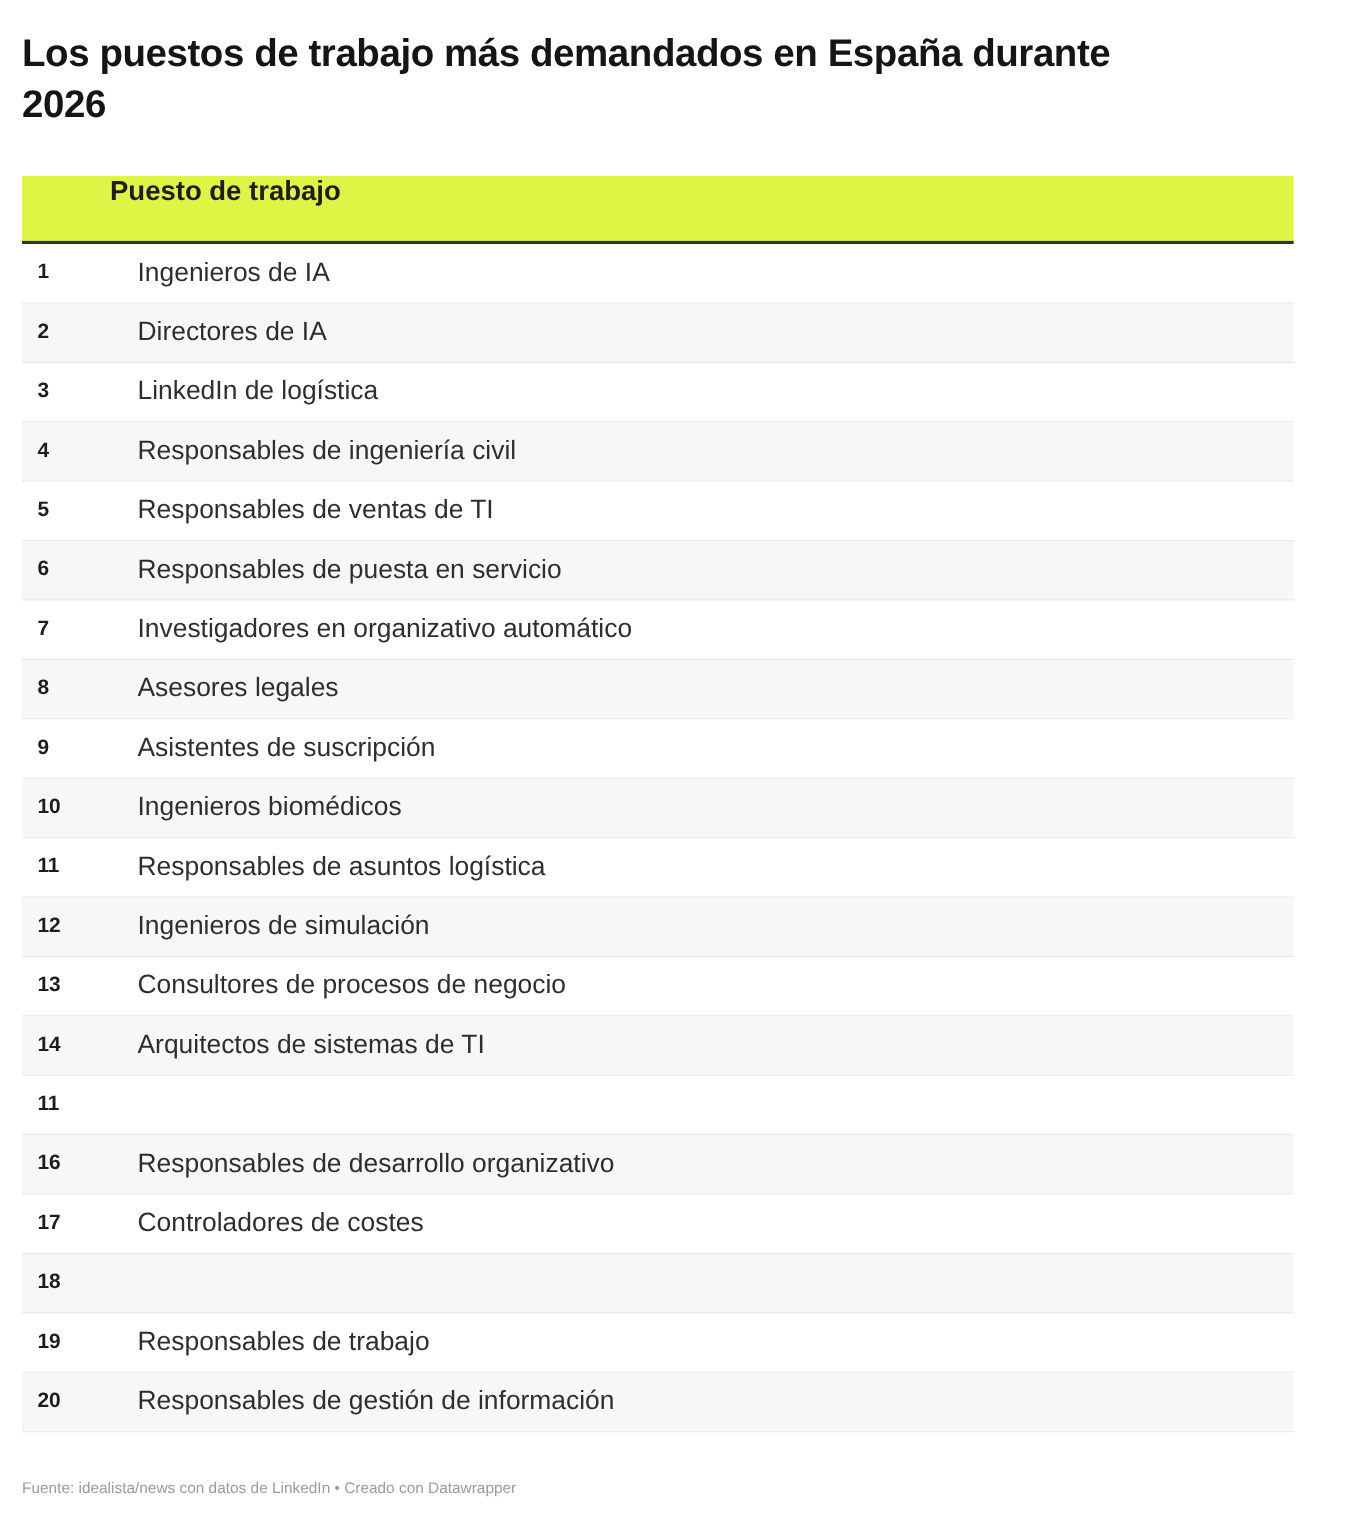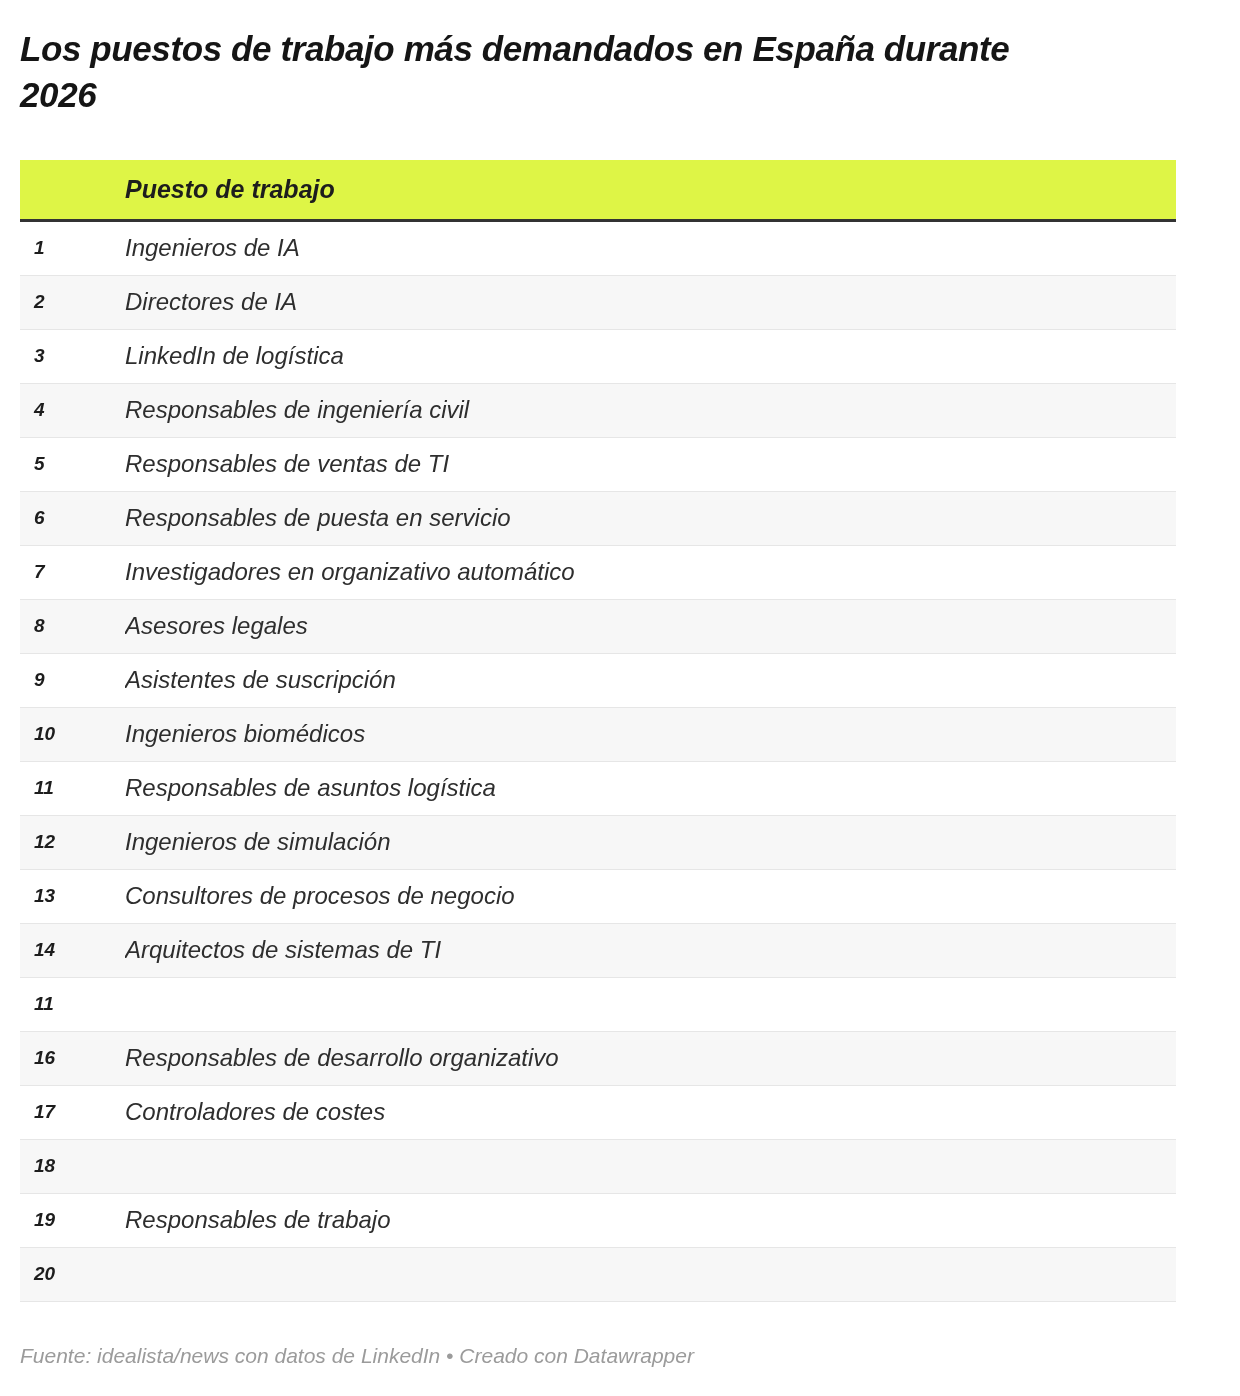--- a/index.html
+++ b/index.html
@@ -7,42 +7,41 @@
     padding: 0;
     background: #ffffff;
     font-family: "Liberation Sans", sans-serif;
   }
   .page {
     width: 1176px;
     height: 1396px;
     background: #ffffff;
     overflow: hidden;
     position: relative;
-    font-style: italic;
   }
   .title {
     margin: 26px 20px 0 20px;
     max-width: 1200px;
     font-size: 35px;
     font-weight: 700;
     line-height: 1.31;
     letter-spacing: -0.4px;
     color: var(--title-color, #151515);
     white-space: pre-line;
   }
   .table {
     margin: 42px 20px 0 20px;
     width: 1200px;
   }
   .thead {
     background: var(--header-bg, #def546);
     height: 62px;
     display: flex;
-    align-items: center;
-    padding-left: 105px;
+    align-items: flex-start;
+    padding-left: 80px;
     box-sizing: border-box;
     border-bottom: 3px solid var(--header-border, #333333);
     font-weight: 700;
     font-size: 25px;
     color: #1d1d1d;
   }
   .row {
     display: flex;
     align-items: center;
     height: 54px;
@@ -64,21 +63,21 @@
     font-size: 19px;
     color: #1d1d1d;
   }
   .label {
     flex: 1;
     white-space: nowrap;
     overflow: hidden;
   }
   .footer {
     margin: 42px 20px 0 20px;
-    font-size: 21px;
+    font-size: 14px;
     color: var(--footer-color, #9b9b9b);
   }
 </style>
 </head>
 <body>
 
 <div class="page">
   <h1 class="title">Los puestos de trabajo más demandados en España durante
 2026</h1>
 
@@ -156,18 +155,19 @@
         </div>
         <div class="row alt">
           <span class="rank">18</span>
         </div>
         <div class="row">
           <span class="rank">19</span>
           <span class="label">Responsables de trabajo</span>
         </div>
         <div class="row alt">
           <span class="rank">20</span>
+          <span class="label">Responsables de gestión de información</span>
         </div>
       </div>
   </div>
 
   <div class="footer">Fuente: idealista/news con datos de LinkedIn • Creado con Datawrapper</div>
 </div>
 
 </body></html>

